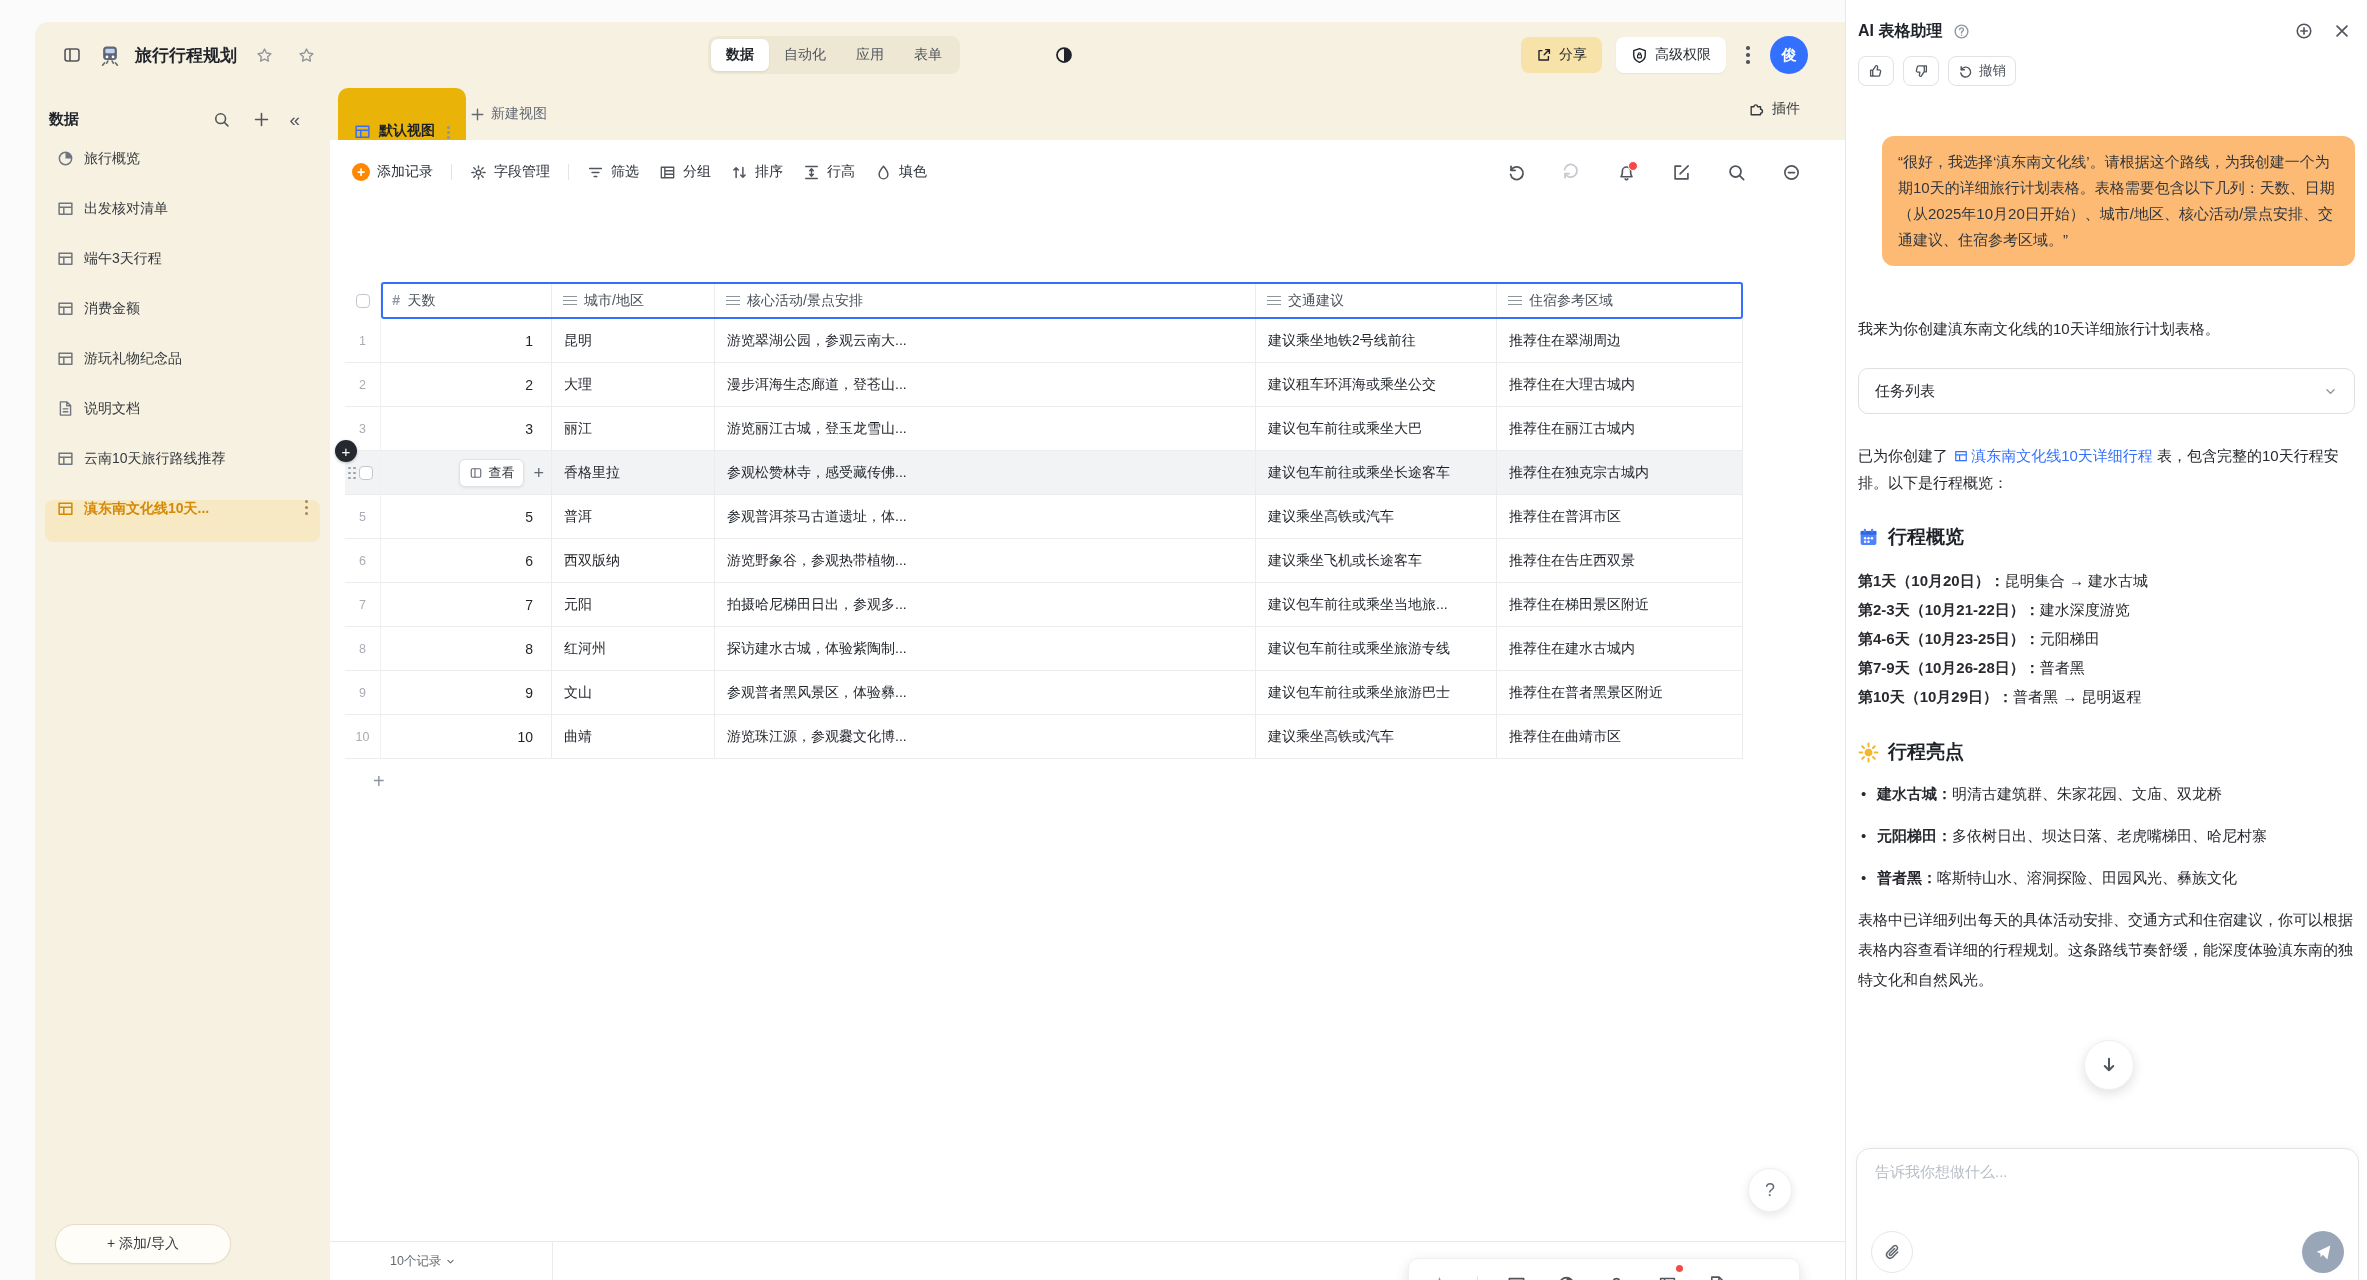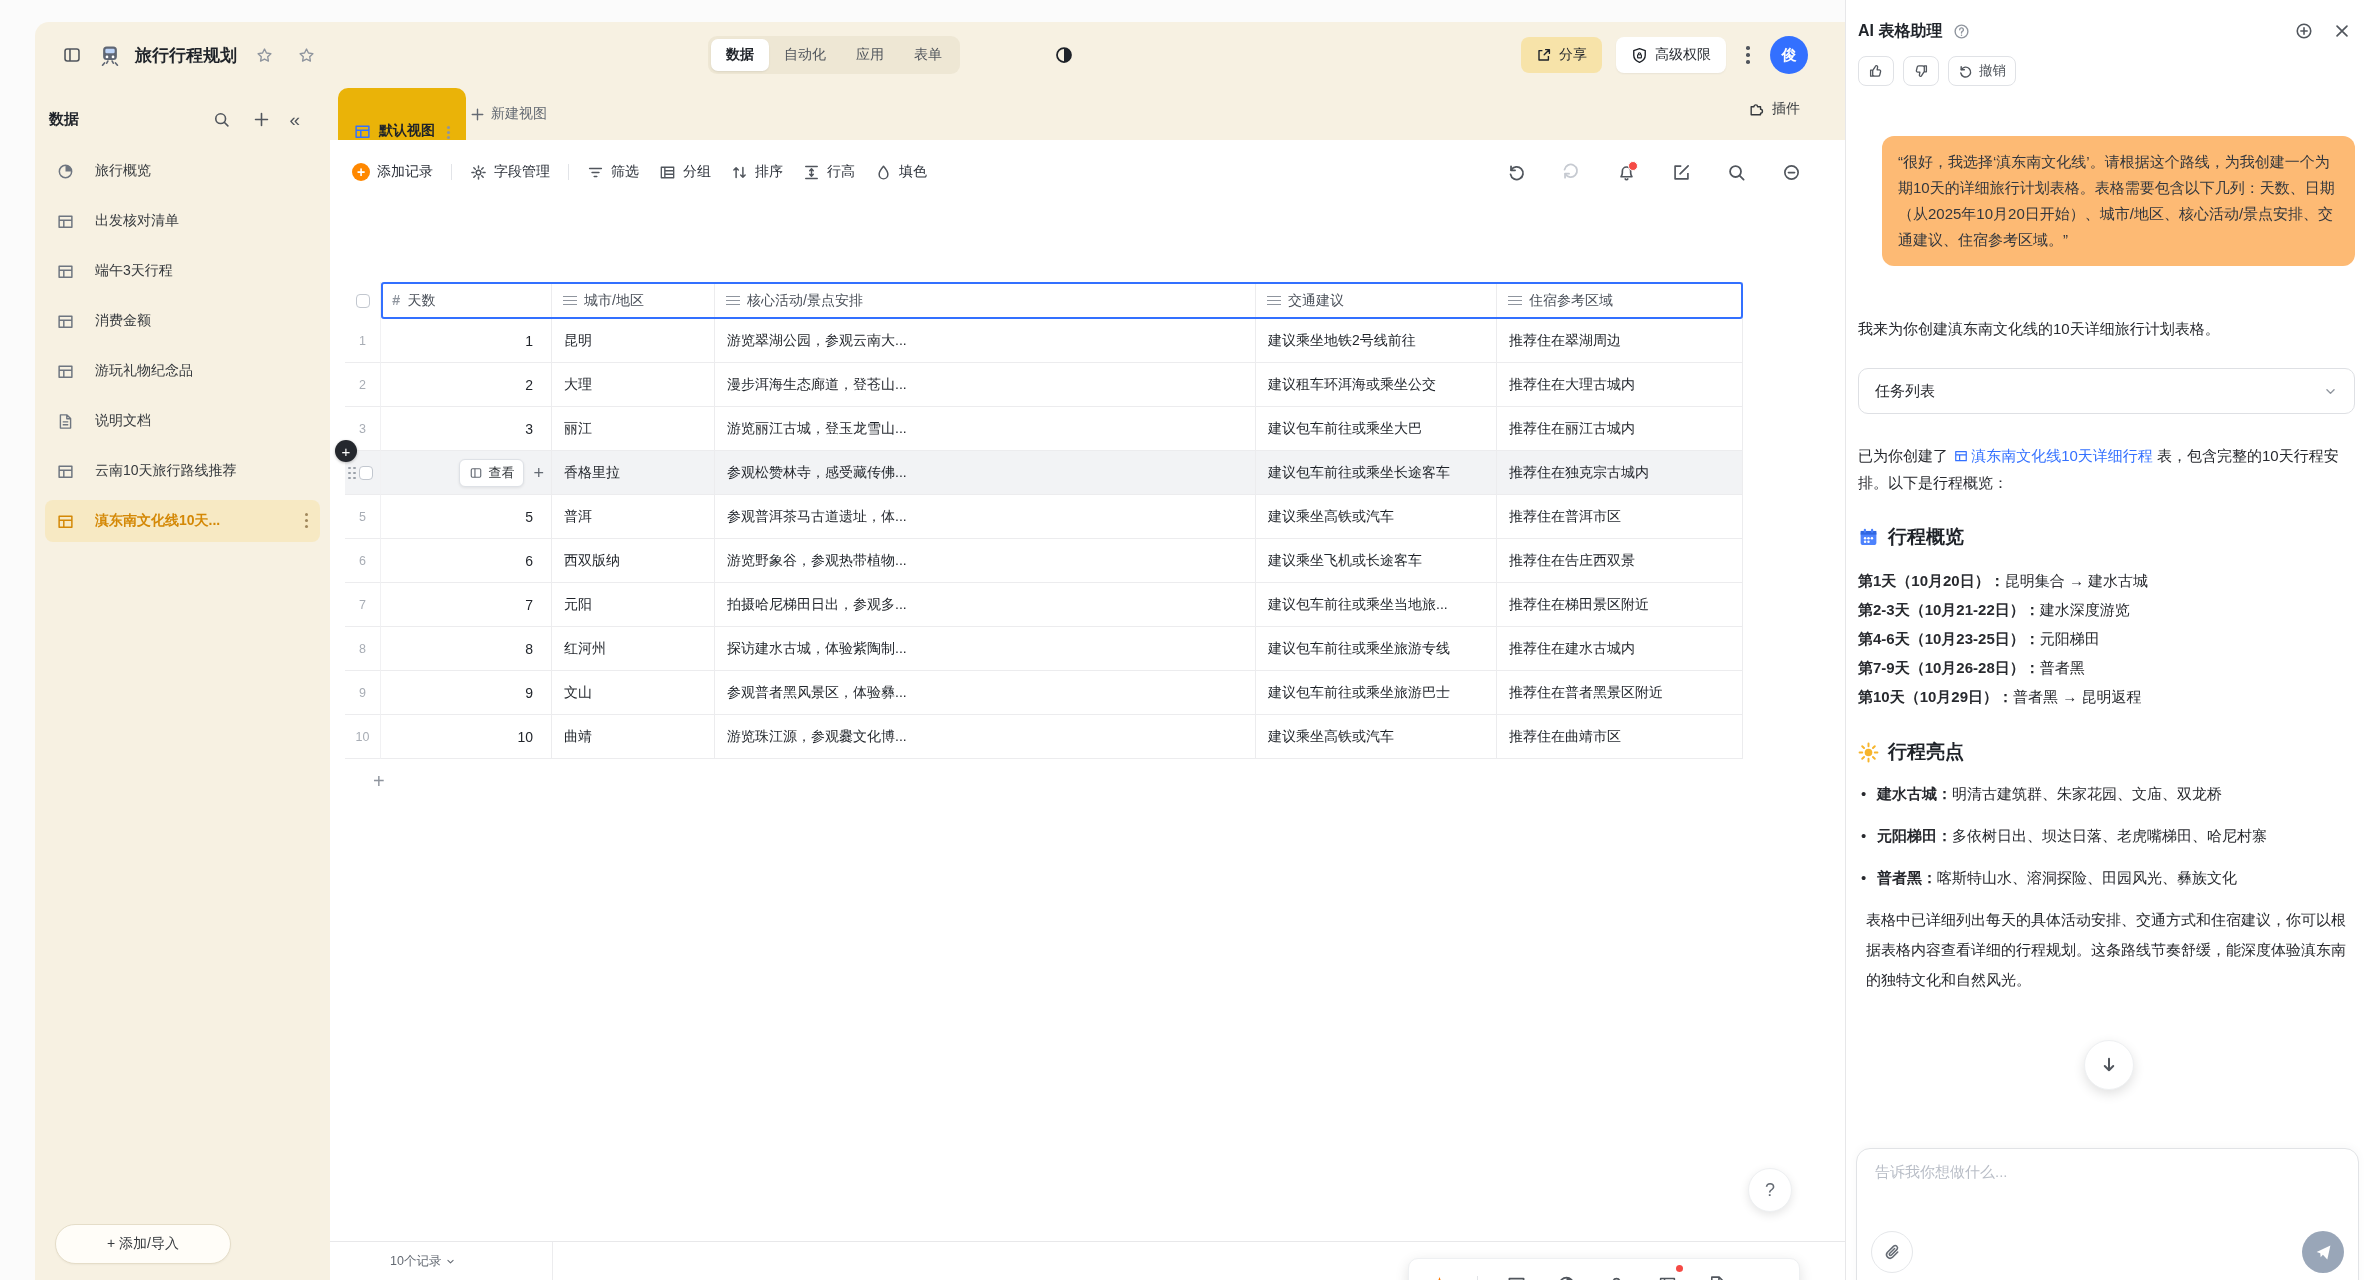--- a/index.html
+++ b/index.html
@@ -36,21 +36,21 @@
   .avatar { width:38px; height:38px; border-radius:50%; background:#3370ff; color:#fff; display:flex; align-items:center; justify-content:center; font-size:15px; font-weight:700; cursor:pointer; }
 
   
   .sidebar { position:absolute; left:0; top:66px; width:295px; bottom:0; padding-top:14px; }
   .sb-head { display:flex; align-items:center; padding:0 30px 0 14px; height:34px; }
   .sb-title { font-size:15px; font-weight:700; color:#1f2329; }
   .sb-icons { margin-left:auto; display:flex; align-items:center; gap:16px; color:#51565d; }
   .sb-icons .icon-btn { width:24px; height:24px; }
   .laquo { font-size:19px; color:#51565d; line-height:1; cursor:pointer; }
   .sb-list { margin-top:14px; padding:0 10px; }
-  .sb-item { display:flex; align-items:center; gap:21px; height:42px; margin-bottom:8px; padding:0 12px; border-radius:8px; font-size:14px; color:#35393d; cursor:pointer; }
+  .sb-item { display:flex; align-items:flex-start; gap:10px; height:42px; margin-bottom:8px; padding:0 12px; border-radius:8px; font-size:14px; color:#35393d; cursor:pointer; }
   .sb-item .ic { color:#6f7680; flex:none; }
   .sb-item.active { background:#f7e9c3; color:#d48806; font-weight:700; }
   .sb-item.active .ic { color:#d48806; }
   .sb-item .sb-kebab { display:none; margin-left:auto; }
   .sb-item.active .sb-kebab { display:block; width:3px; position:relative; height:16px; }
   .sb-item.active .sb-kebab::before { content:""; position:absolute; width:3px; height:3px; border-radius:50%; background:#a0885c; box-shadow:0 6px 0 #a0885c,0 12px 0 #a0885c; }
   .sb-item-label { white-space:nowrap; overflow:hidden; }
   .add-import { position:absolute; left:20px; bottom:16px; width:176px; height:40px; border:1px solid #e5ddc8; background:#fffdf8; border-radius:20px; display:flex; align-items:center; justify-content:center; gap:6px; font-size:14px; color:#35393d; cursor:pointer; box-shadow:0 1px 2px rgba(0,0,0,.04); }
 
   
@@ -138,21 +138,21 @@
   .ai-created { margin-top:28px; font-size:15px; line-height:27px; color:#27292e; }
   .tbl-link { color:#3370ff; cursor:pointer; }
   .tbl-link .ic { color:#3370ff; margin:0 3px 2px 2px; }
   .sec-heading { display:flex; align-items:center; gap:9px; margin-top:28px; font-size:19px; font-weight:800; color:#1f2329; }
   .day-list { margin-top:16px; font-size:15px; line-height:29px; color:#27292e; }
   .day-list b { font-weight:800; }
   .hl-list { margin-top:14px; font-size:15px; line-height:29px; color:#27292e; }
   .hl-item { position:relative; padding-left:19px; margin-bottom:13px; }
   .hl-item .dot { position:absolute; left:3px; top:0; font-size:15px; }
   .hl-item b { font-weight:800; }
-  .ai-closing { margin-top:8px; font-size:15px; line-height:30px; color:#27292e;margin-left:8px; }
+  .ai-closing { margin-top:8px; font-size:15px; line-height:30px; color:#27292e; }
   .scroll-btn { position:absolute; left:238px; top:1040px; width:50px; height:50px; border-radius:50%; background:#fff; border:1px solid #eef0f2; box-shadow:0 4px 12px rgba(0,0,0,.12); display:flex; align-items:center; justify-content:center; color:#51565d; z-index:4; cursor:pointer; }
   .ai-input { position:absolute; left:10px; right:8px; top:1148px; height:150px; background:#fff; border:1.5px solid #e1e3e6; border-radius:14px; box-shadow:0 -2px 8px rgba(31,35,41,.03); }
   .ai-input .ph { position:absolute; left:18px; top:14px; font-size:15px; color:#b9bec7; }
   .clip-btn { position:absolute; left:14px; top:82px; width:42px; height:42px; border-radius:50%; border:1px solid #e5e7ea; display:flex; align-items:center; justify-content:center; color:#646a73; cursor:pointer; background:#fff; }
   .send-btn { position:absolute; right:14px; top:82px; width:42px; height:42px; border-radius:50%; background:#99a6b8; display:flex; align-items:center; justify-content:center; color:#fff; cursor:pointer; }
 </style>
 </head>
 <body>
 
 <svg class="defs" xmlns="http://www.w3.org/2000/svg">

